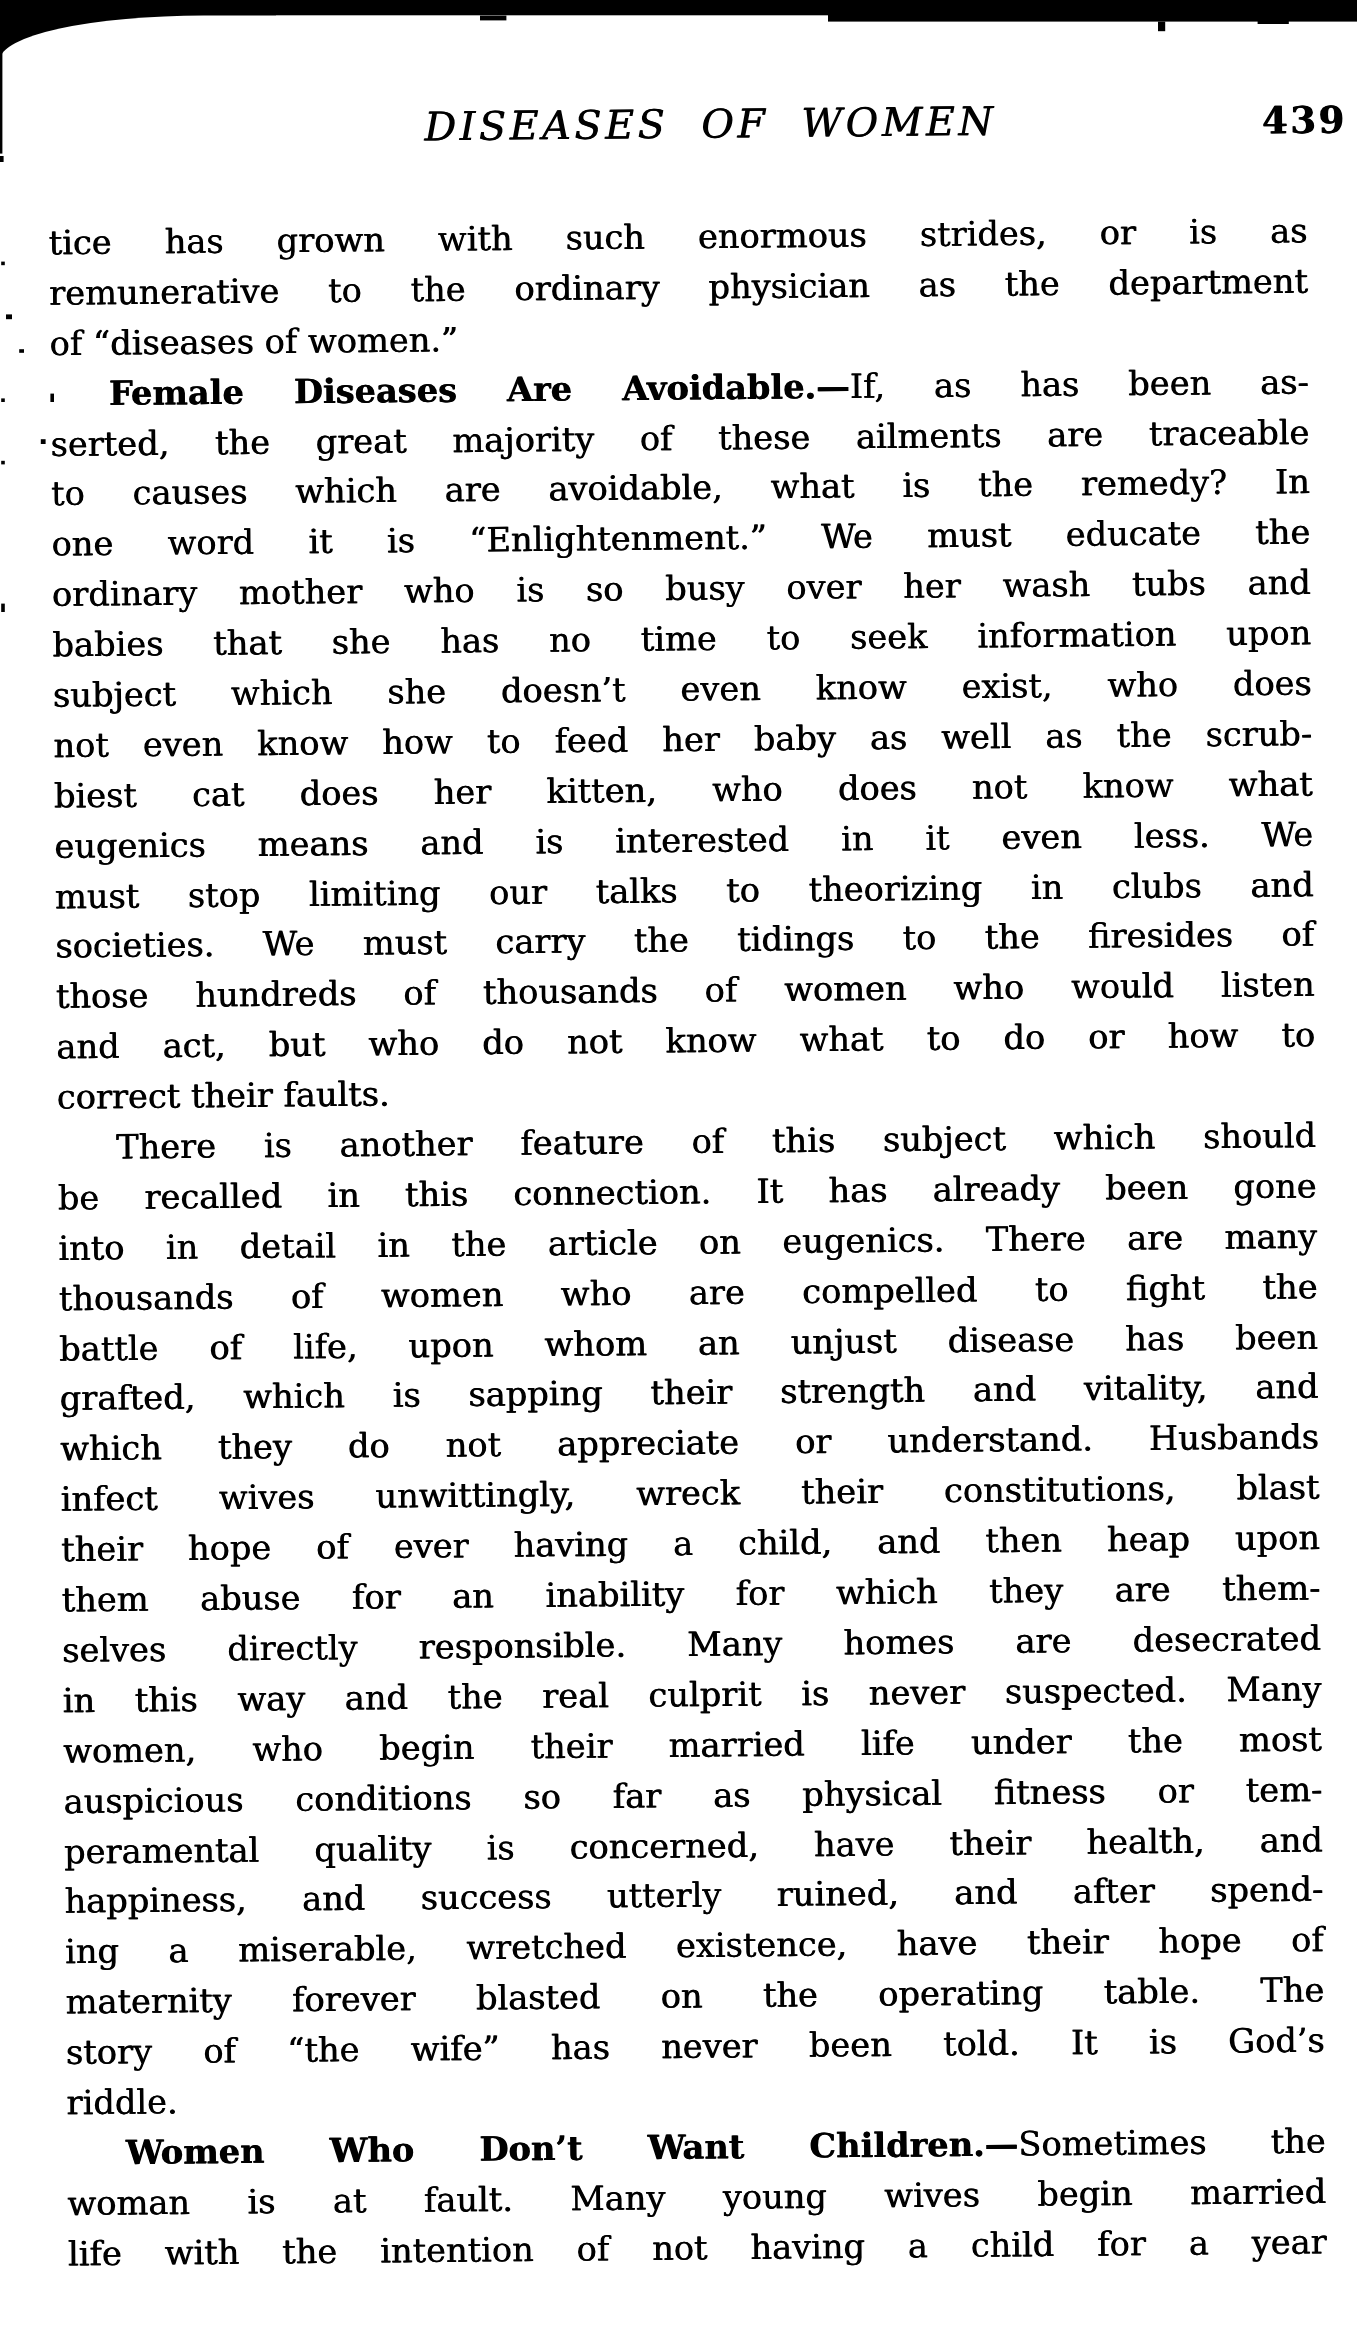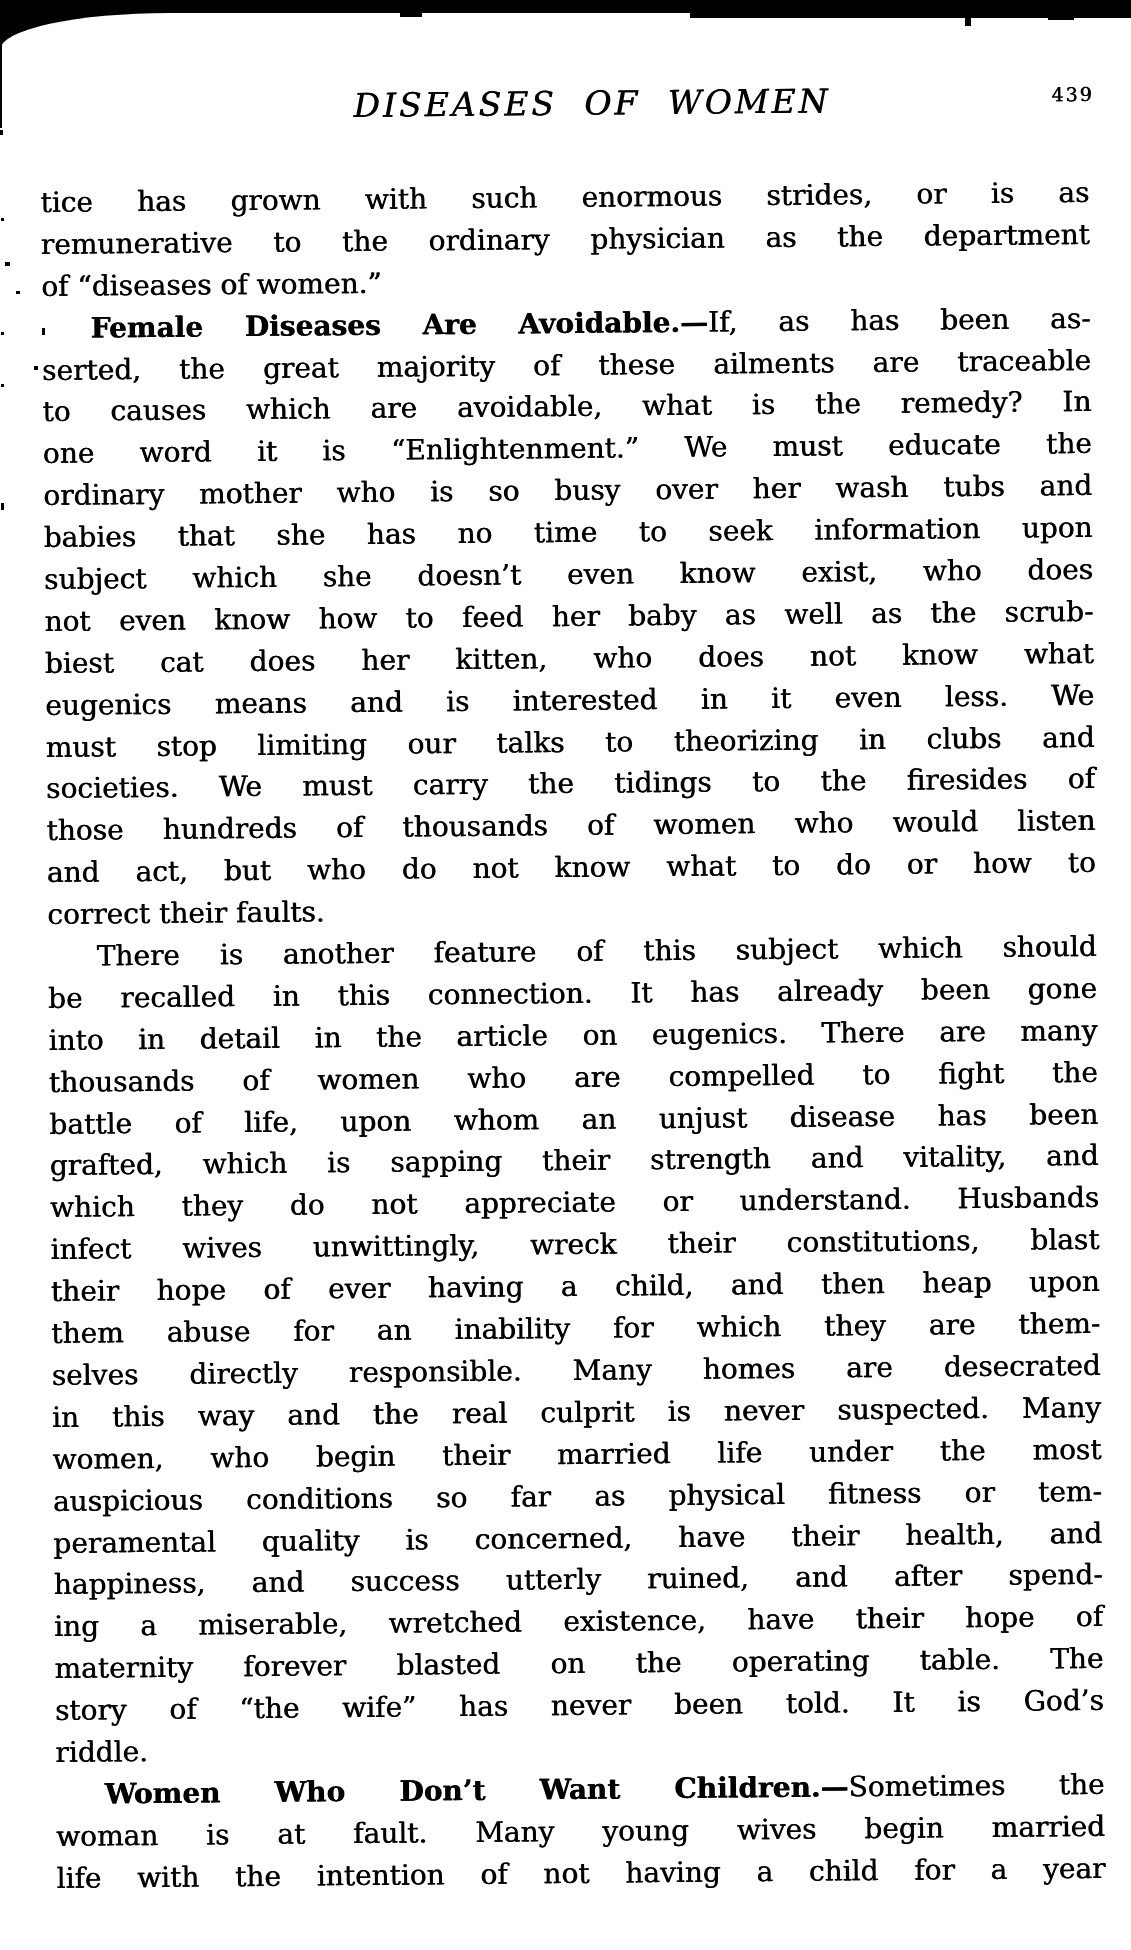--- a/index.html
+++ b/index.html
@@ -61,23 +61,24 @@
     font-style: italic;
     font-size: 33px;
     letter-spacing: 3px;
     word-spacing: 14px;
     white-space: nowrap;
     text-shadow: 0.6px 0 0 currentColor;
   }
   .hdr-pagenum {
     position: absolute;
     left: 1012px; top: 88px;
-    font-size: 19px;
+    font-size: 31px;
     letter-spacing: 2px;
     text-shadow: 0.6px 0 0 currentColor;
+    font-weight: bold;
   }
   .body-text {
     position: absolute;
     left: 0; top: 177px;
     width: 1049px;
   }
   .line {
     height: 41.9px;
     line-height: 41.9px;
     font-size: 28px;

